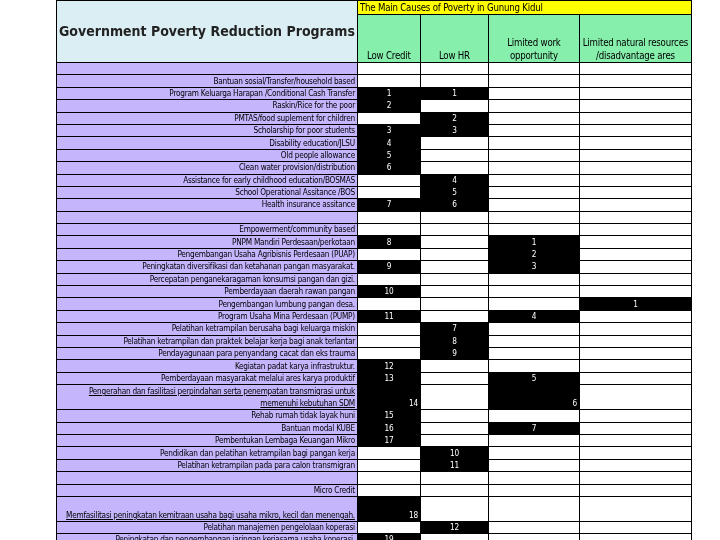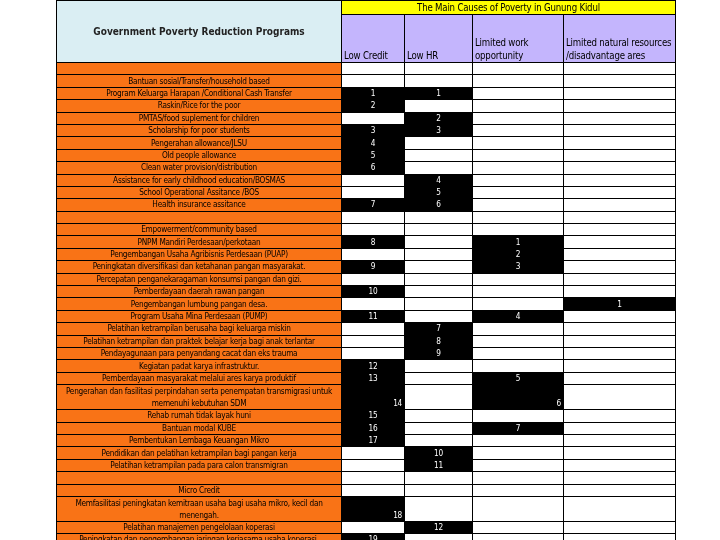--- a/index.html
+++ b/index.html
@@ -3,30 +3,30 @@
 <meta charset="utf-8">
 <style>
   html, body { margin:0; padding:0; background:#ffffff; }
   body { width:720px; height:540px; overflow:hidden; position:relative;
          font-family:"DejaVu Sans Condensed","DejaVu Sans", sans-serif; }
   .sheet { position:absolute; left:56px; top:0; }
   table { border-collapse:collapse; table-layout:fixed; }
   td { border:1px solid #000; padding:0 2px; font-size:8.2px; line-height:11px;
        height:11.4px; overflow:hidden; white-space:nowrap; color:#000;
        letter-spacing:-0.25px; }
-  td.prog { background:#f97316; text-align:center; }
-  td.prog.tall { white-space:normal; line-height:12px; vertical-align:bottom; }
+  td.prog { background:#c4b5fd; text-align:right; }
+  td.prog.tall { white-space:normal; line-height:12px; vertical-align:bottom;text-decoration:underline; }
   td.num { background:#fff; text-align:center; color:#fff; }
   td.num.on { background:#000; }
   td.num.bottom { vertical-align:bottom;text-align:right; }
-  td.hdr-left { background:#daeef3; text-align:center; font-size:10px;
+  td.hdr-left { background:#daeef3; text-align:center; font-size:14px;
                 font-weight:bold; color:#222; letter-spacing:0; }
-  td.hdr-top { background:#ffff00; text-align:center; font-size:9.6px;
+  td.hdr-top { background:#ffff00; text-align:left; font-size:9.6px;
                height:13px; letter-spacing:-0.2px; }
-  td.hdr-sub { background:#c4b5fd; font-size:9.6px;
+  td.hdr-sub { background:#86efac; text-align:center; font-size:9.6px;
                white-space:normal; vertical-align:bottom; line-height:13px;
                letter-spacing:-0.2px; }
 </style>
 </head>
 <body>
 
 <div class="sheet">
   <table id="matrix">
     <colgroup>
       <col style="width:285px">
@@ -82,21 +82,21 @@
           <td class="num"></td>
         </tr>
         <tr>
           <td class="prog">Scholarship for poor students</td>
           <td class="num on">3</td>
           <td class="num on">3</td>
           <td class="num"></td>
           <td class="num"></td>
         </tr>
         <tr>
-          <td class="prog">Pengerahan allowance/JLSU</td>
+          <td class="prog">Disability education/JLSU</td>
           <td class="num on">4</td>
           <td class="num"></td>
           <td class="num"></td>
           <td class="num"></td>
         </tr>
         <tr>
           <td class="prog">Old people allowance</td>
           <td class="num on">5</td>
           <td class="num"></td>
           <td class="num"></td>

